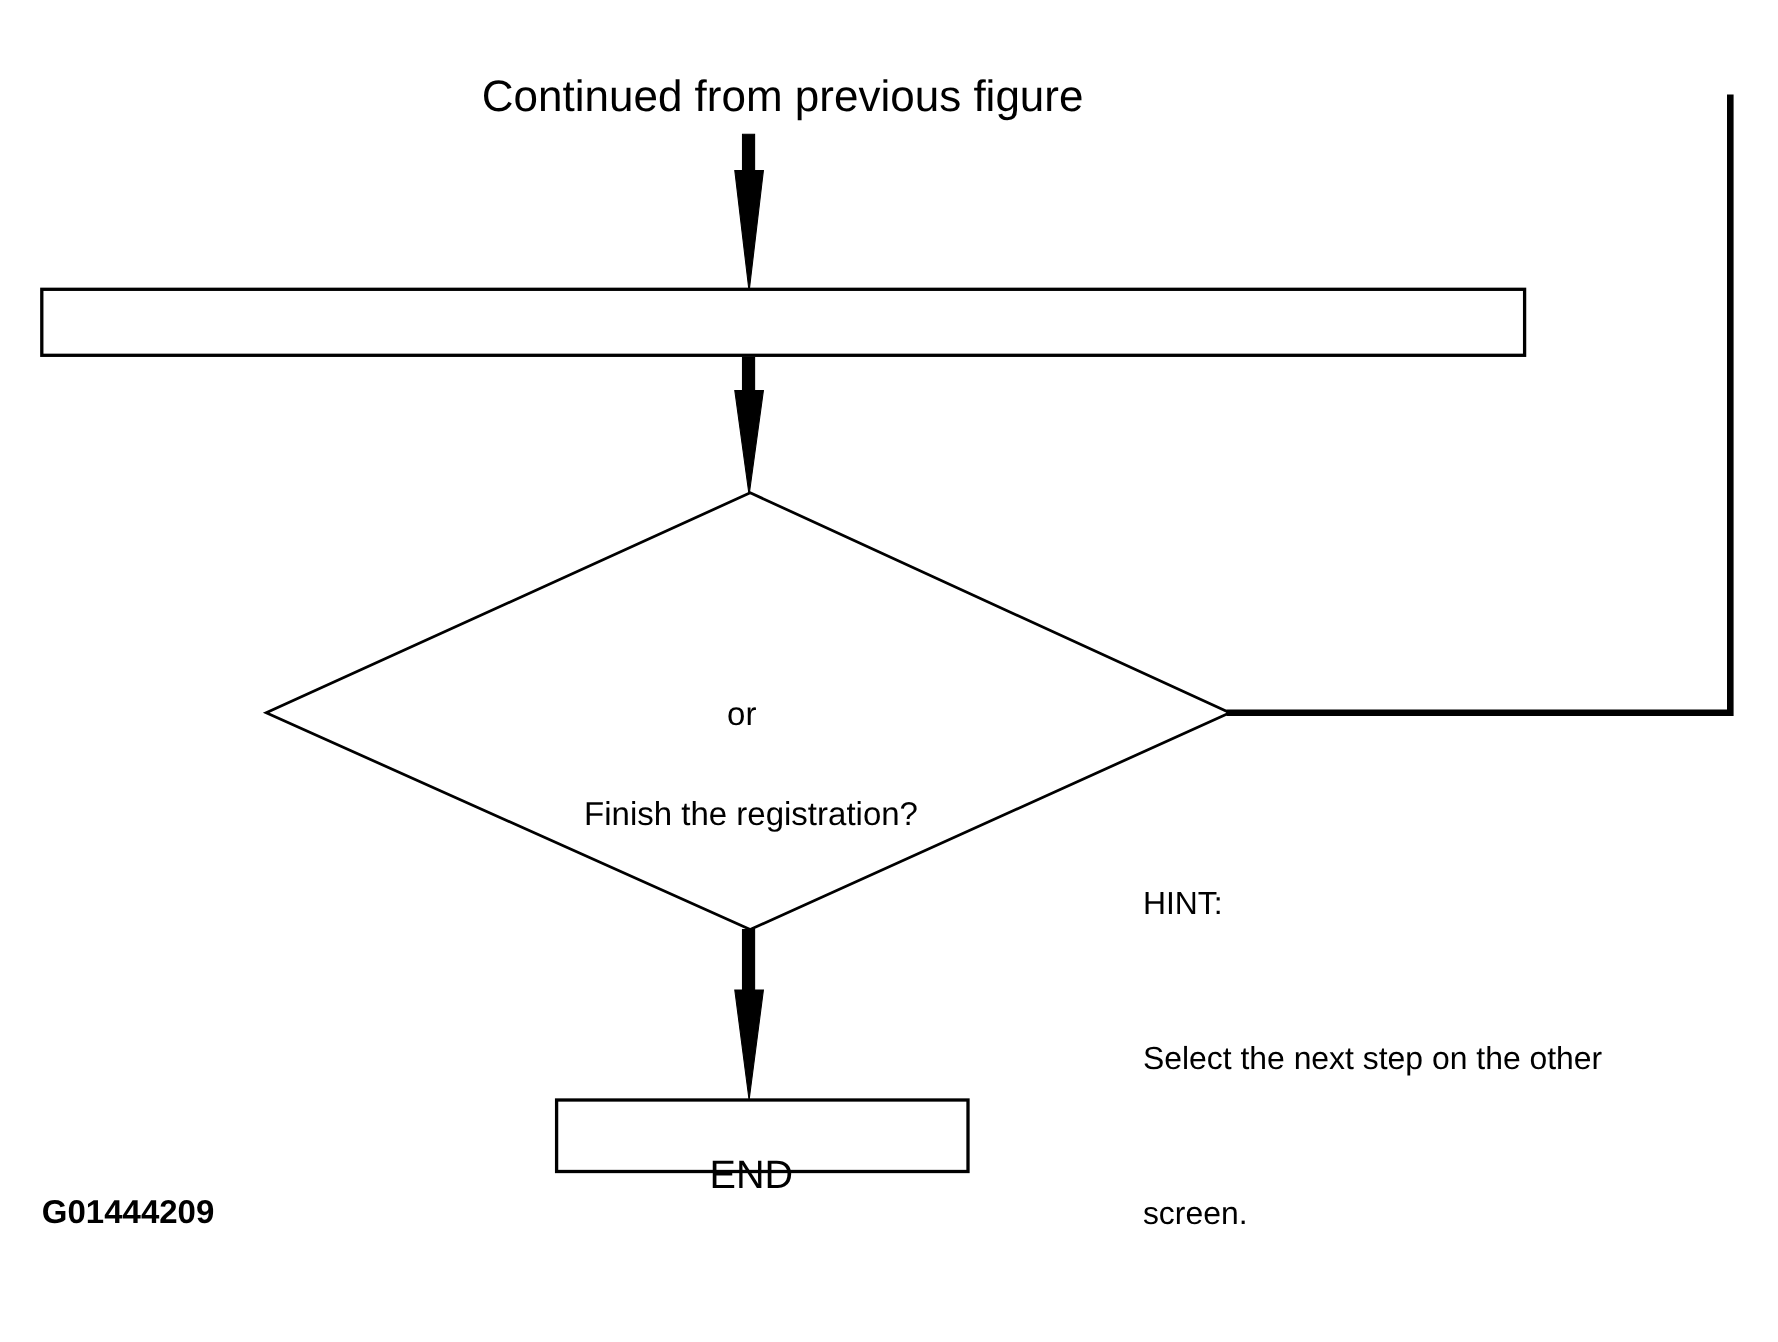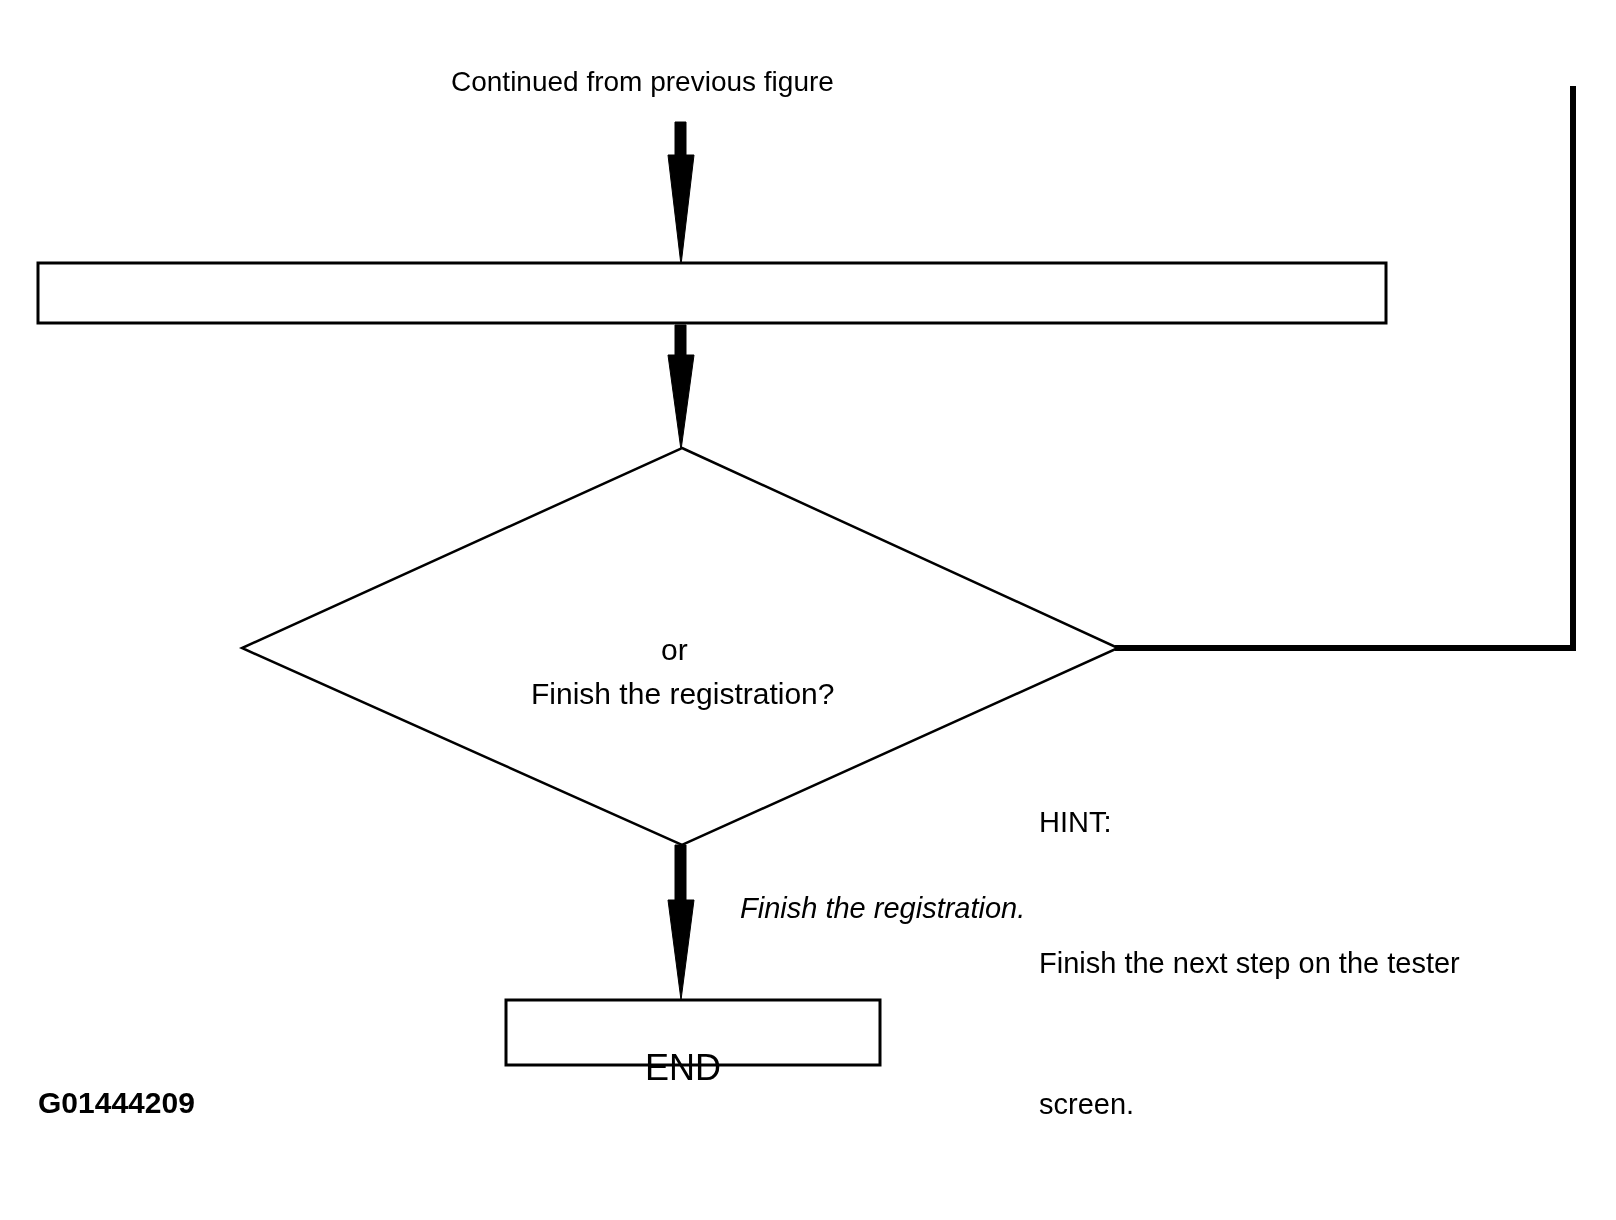--- a/index.html
+++ b/index.html
@@ -26,42 +26,42 @@
     height: 1220px;
   }
   .txt {
     position: absolute;
     white-space: pre;
     line-height: 1.0;
     color: #000000;
   }
   
   #continued-label {
-    left: 451px;
+    left: 438px;
     top: 68px;
-    font-size: 28px;
+    font-size: 40px;
   }
   #process-box-text {
     left: 119px;
     top: 274px;
     font-size: 29px;
   }
   #decision-line-1 {
     left: 483px;
     top: 574px;
     font-size: 30px;
   }
   #decision-line-2 {
     left: 661px;
     top: 635px;
     font-size: 30px;
   }
   #decision-line-3 {
     left: 531px;
-    top: 679px;
+    top: 726px;
     font-size: 30px;
   }
   #continue-branch-label {
     left: 1122px;
     top: 573px;
     font-size: 30px;
   }
   #hint-block {
     left: 1039px;
     top: 705px;
@@ -129,23 +129,22 @@
 
 
 
   <div class="txt" id="decision-line-2">or</div>
 
   <div class="txt" id="decision-line-3">Finish the registration?</div>
 
 
   <div class="txt" id="hint-block">
     <div>HINT:</div>
-    <div>Finish the next step on the tester</div>
+    <div>Select the next step on the other</div>
     <div>screen.</div>
   </div>
 
-  <div class="txt" id="finish-branch-label">Finish the registration.</div>
 
   <div class="txt" id="end-box-text">END</div>
 
   <div class="txt" id="figure-id">G01444209</div>
 
 </div>
 
 </body></html>

